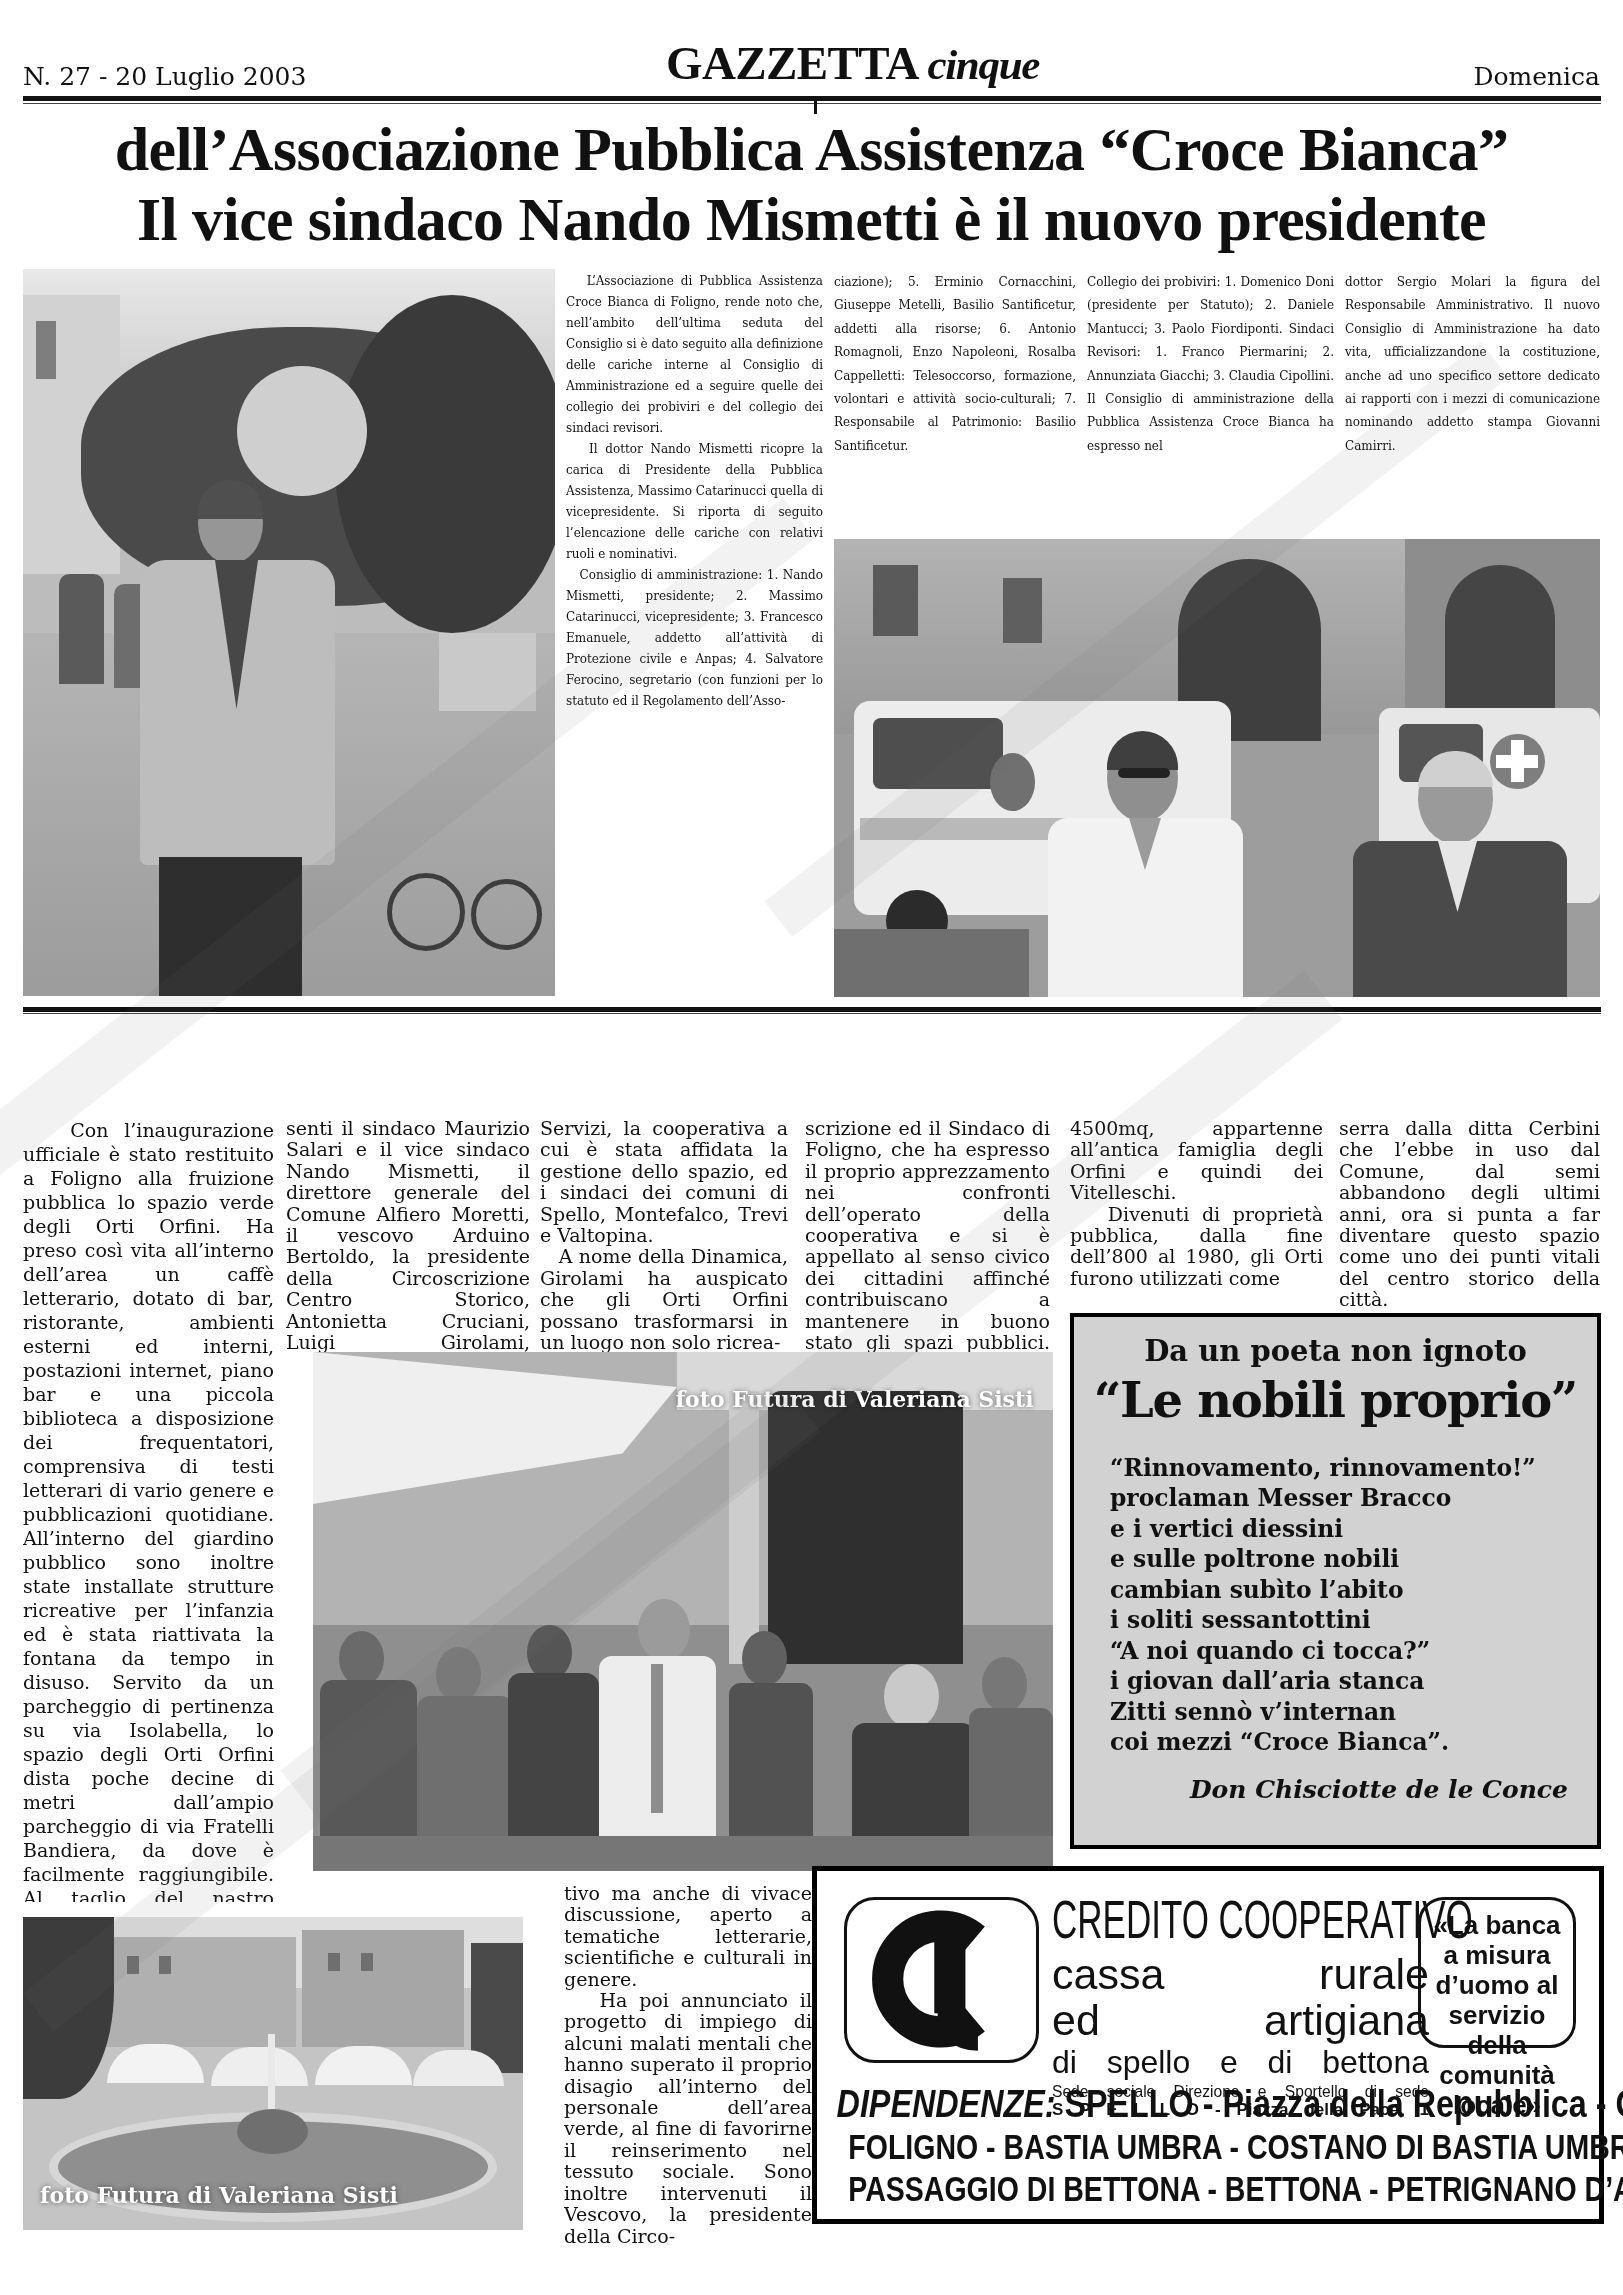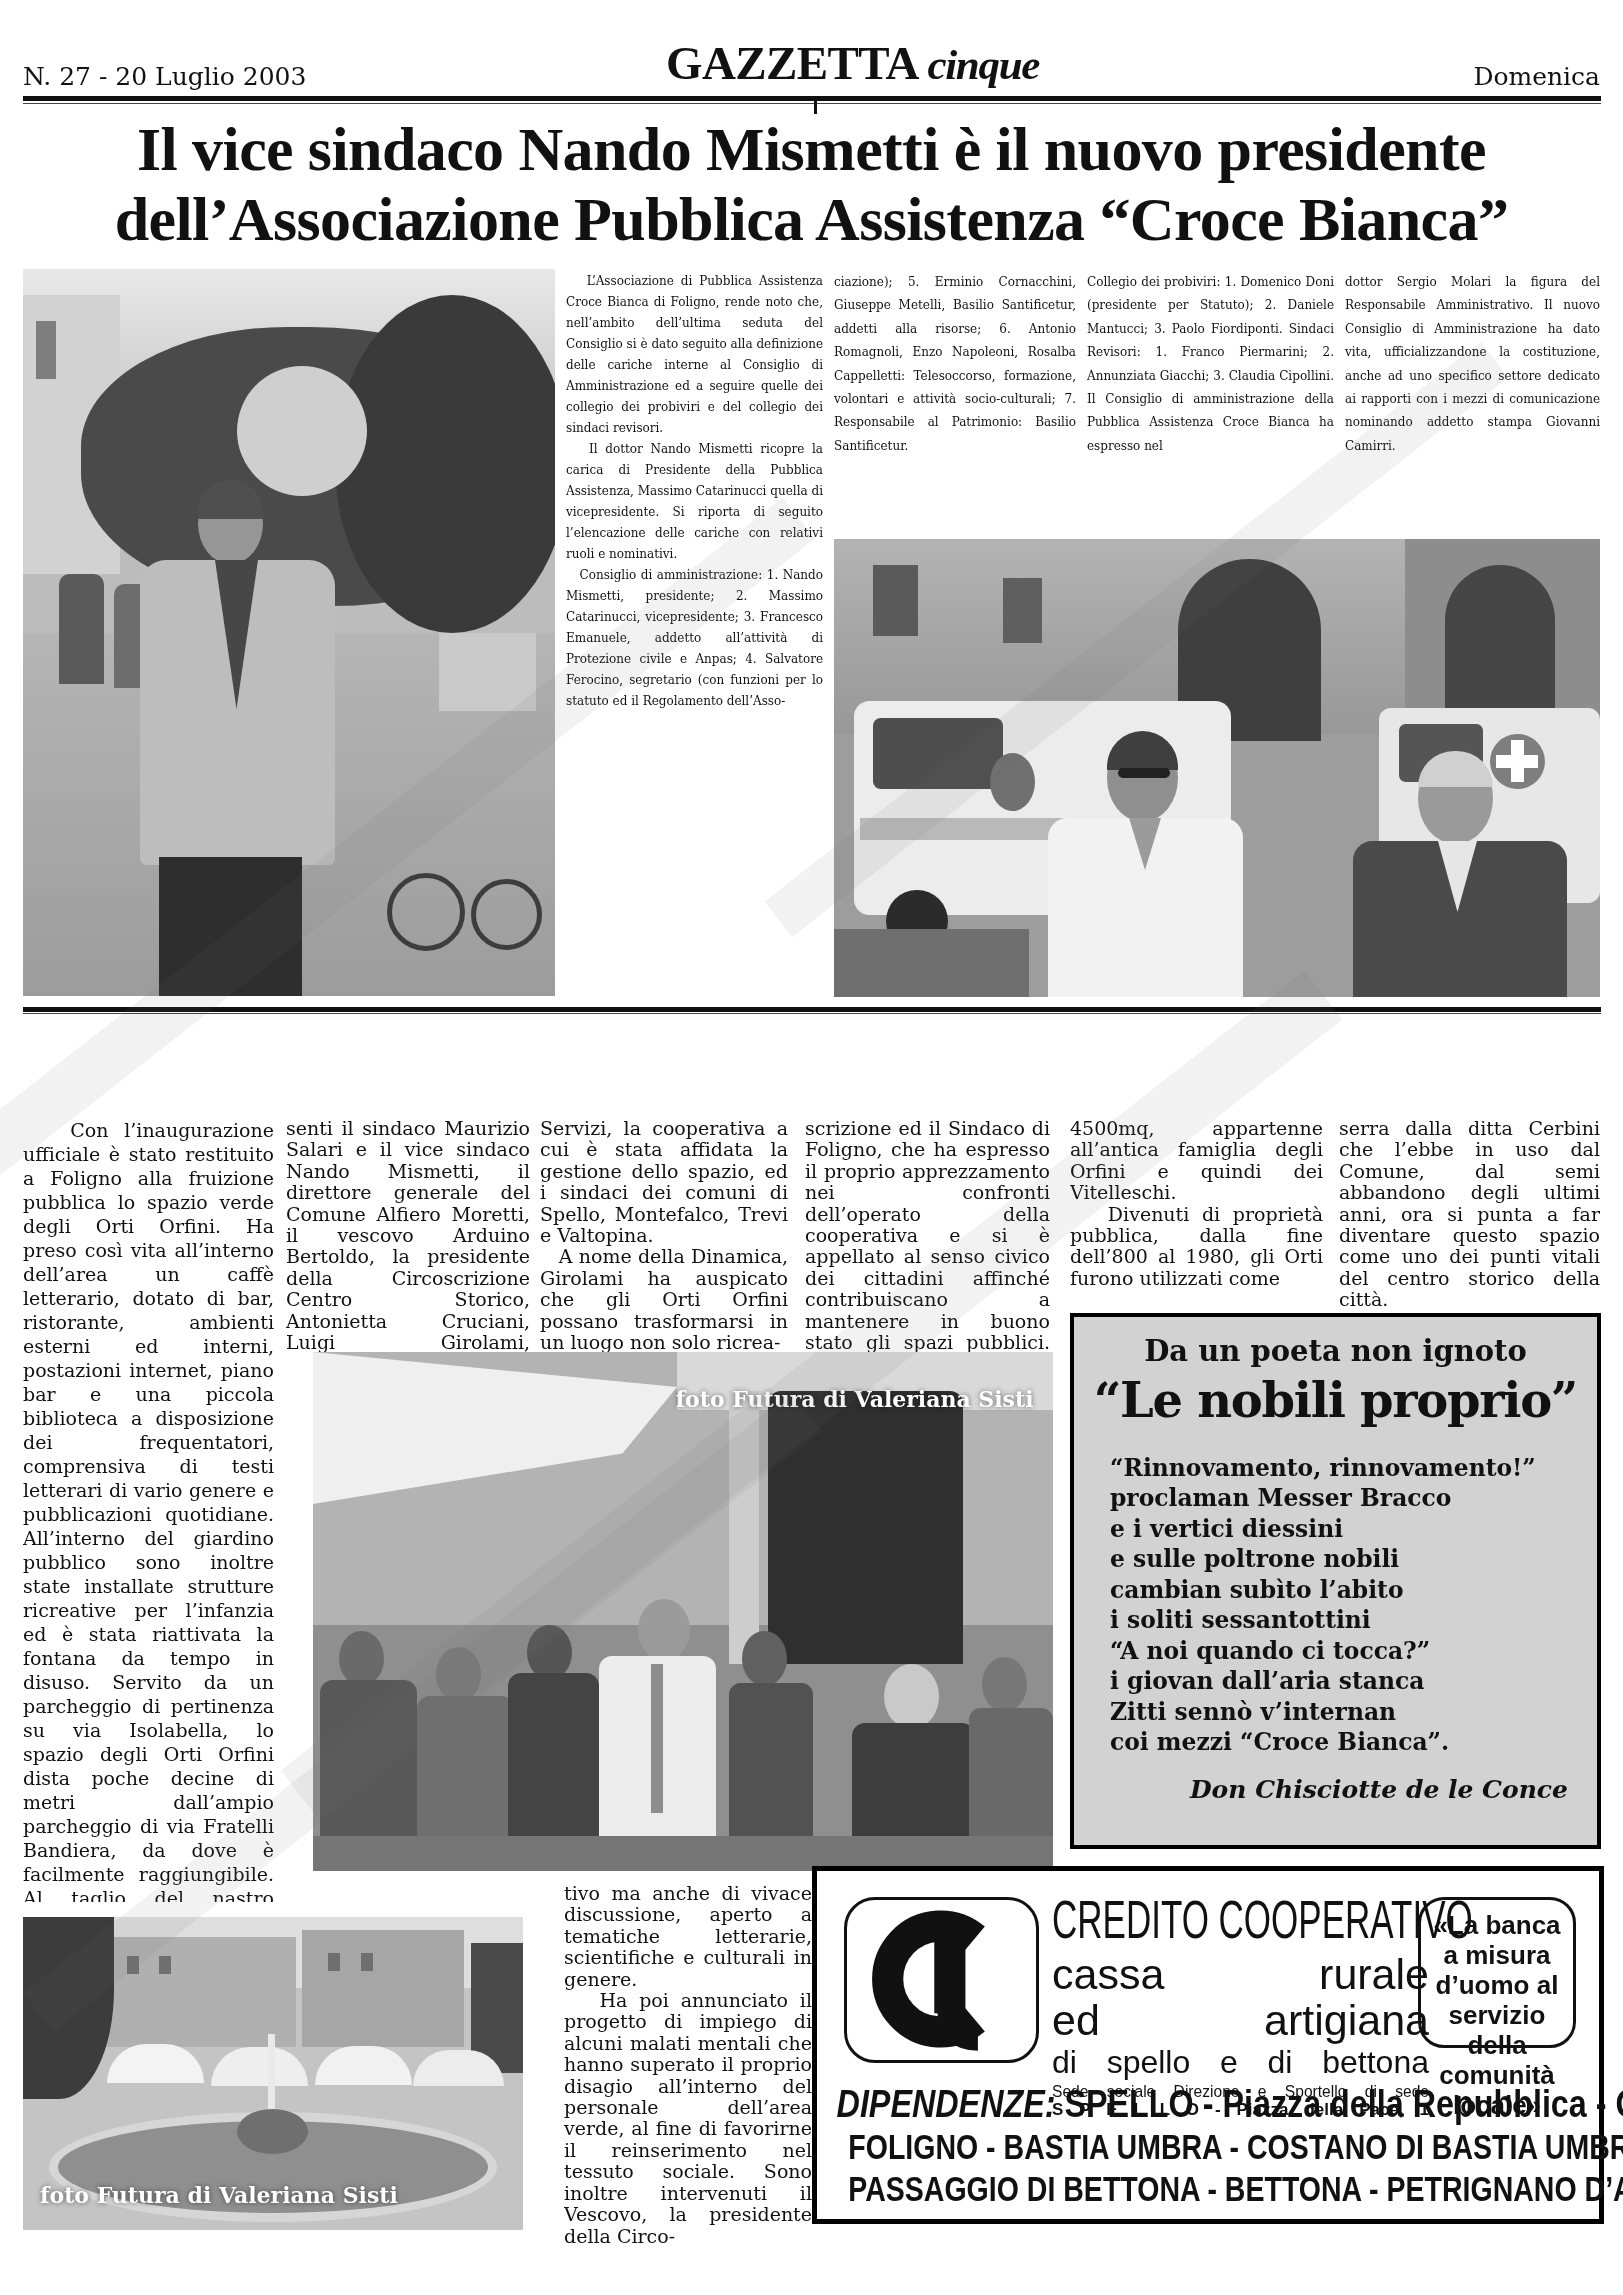--- a/index.html
+++ b/index.html
@@ -98,22 +98,22 @@
   <div class="abs masthead">
     <span>GAZZETTA</span>
     <span class="cinque">cinque</span>
   </div>
   <div class="abs weekday">Domenica</div>
   <div class="abs rule" style="left:23px;top:96px;width:1578px;height:4.5px;"></div>
   <div class="abs rule-echo" style="left:23px;top:103px;width:1578px;height:1.3px;"></div>
   <div class="abs center-tick"></div>
 
   <div class="abs headline1">
+    <div>dell’Associazione Pubblica Assistenza “Croce Bianca”</div>
     <div>Il vice sindaco Nando Mismetti è il nuovo presidente</div>
-    <div>dell’Associazione Pubblica Assistenza “Croce Bianca”</div>
   </div>
 
   <div class="abs photo" style="left:23px;top:269px;width:532px;height:727px;">
     <div class="ph" style="left:0;top:0;width:100%;height:169px;background:linear-gradient(#e8e8e8,#c4c4c4);"></div>
     <div class="ph" style="left:0;top:26px;width:97px;height:279px;background:#d2d2d2;"></div>
     <div class="ph" style="left:13px;top:52px;width:19.5px;height:58px;background:#7e7e7e;"></div>
     <div class="ph" style="left:58px;top:58px;width:481px;height:279px;background:#4a4a4a;border-radius:45% 55% 50% 50%;"></div>
     <div class="ph" style="left:312px;top:26px;width:234px;height:338px;background:#3a3a3a;border-radius:50%;"></div>
     <div class="ph" style="left:214px;top:97px;width:130px;height:130px;background:#cfcfcf;border-radius:50%;"></div>
     <div class="ph" style="left:0;top:364px;width:100%;height:364px;background:linear-gradient(#b5b5b5,#9c9c9c);"></div>

